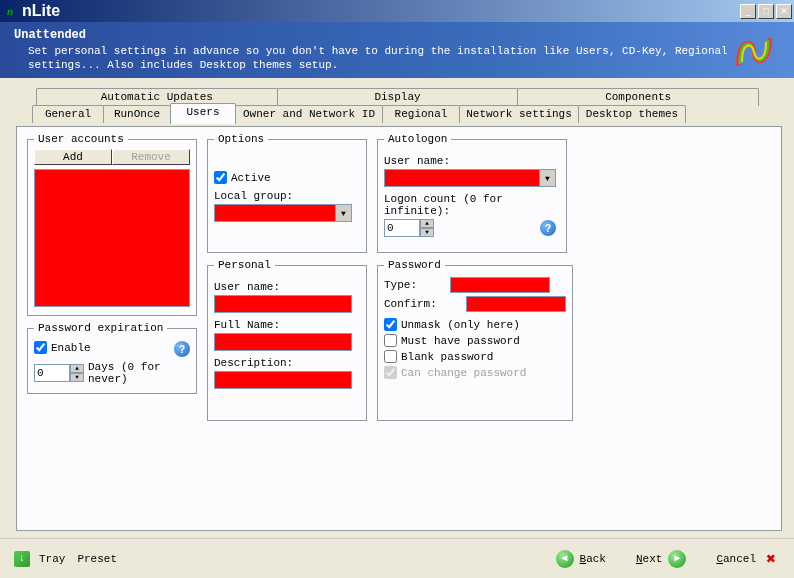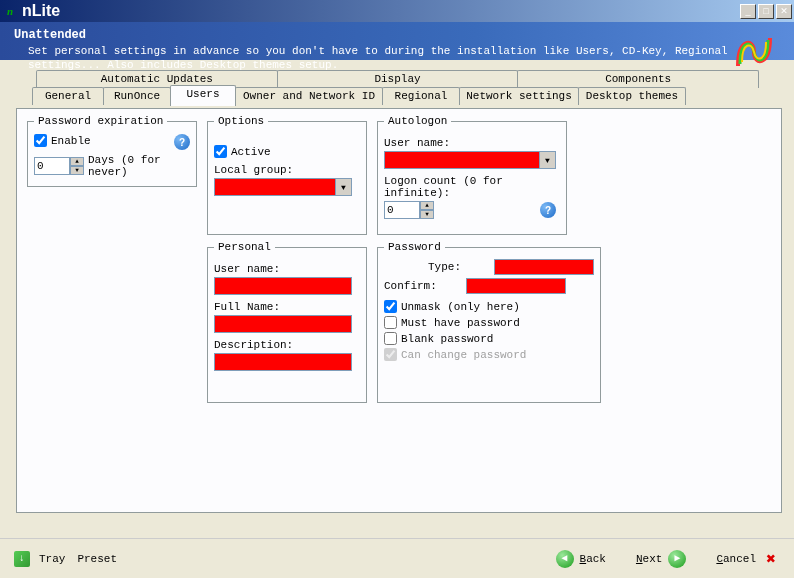--- a/index.html
+++ b/index.html
@@ -1,21 +1,21 @@
 <!DOCTYPE html>
 <html><head>
 <meta charset="utf-8">
 <style>
 * { box-sizing: border-box; margin: 0; padding: 0; }
 body { font-family: "MS Sans Serif", Tahoma, sans-serif; font-size: 11px; background: #ECE9D8; overflow: hidden; width: 794px; height: 578px; }
 .titlebar { height: 22px; background: linear-gradient(to right, #0A246A, #A6CAF0); display: flex; align-items: center; padding: 0 2px; color: #fff; }
 .titlebar .icon { width: 16px; height: 16px; margin-right: 4px; display: inline-flex; align-items: center; justify-content: center; font-style: italic; color: #0a0; font-weight: bold; font-family: serif; }
 .titlebar .title { flex: 1; font-weight: bold; font-size: 16px; }
 .winbtn { width: 16px; height: 15px; background: #D4D0C8; border: 1px solid #fff; border-right-color:#404040; border-bottom-color:#404040; margin-left: 2px; font-size: 9px; display: flex; align-items: center; justify-content: center; font-family: Arial; }
-.header { background: linear-gradient(to right, #2a4b9b 0%, #3a6bbb 60%, #5a8bdb 100%); color: #fff; padding: 6px 14px; height: 38px; position: relative; font-family: "Courier New", monospace; font-size: 11px; }
+.header { background: linear-gradient(to right, #2a4b9b 0%, #3a6bbb 60%, #5a8bdb 100%); color: #fff; padding: 6px 14px; height: 56px; position: relative; font-family: "Courier New", monospace; font-size: 11px; }
 .header .hname { font-weight: bold; font-size: 12px; }
 .header .desc { margin-left: 14px; margin-top: 2px; line-height: 1.3; }
 .header .logo { position: absolute; right: 18px; top: 6px; width: 44px; height: 44px; }
 .content { background: #ECE9D8; padding: 2px 2px 0 2px; }
 .tabstrip { position: relative; height: 38px; margin: 8px 10px 0 10px; }
 .tabrow { position: absolute; display: flex; }
 .tabrow.top { top: 0; left: 24px; right: 24px; }
 .tabrow.bottom { top: 17px; left: 20px; right: 4px; }
 .tab { border: 1px solid #919B9C; border-bottom: none; background: #ECE9D8; padding: 2px 0 2px 0; text-align: center; font-family: "Courier New", monospace; font-size: 11px; height: 18px; border-radius: 2px 2px 0 0; margin-right: -1px; flex: 1; cursor: default; }
 .tab.active { background: #fcfcfe; position: relative; z-index: 3; height: 21px; margin-top: -2px; }
@@ -88,20 +88,28 @@
       <div class="tab" style="flex:0 0 78px">Regional</div>
       <div class="tab" style="flex:0 0 120px">Network settings</div>
       <div class="tab" style="flex:0 0 108px">Desktop themes</div>
     </div>
   </div>
 
   <div class="panel">
     <div class="cols">
 
       <div class="col1">
+        <fieldset>
+          <legend>User accounts</legend>
+          <div style="display:flex; gap:0; margin-bottom:4px;">
+            <div class="btn" style="width:78px">Add</div>
+            <div class="btn disabled" style="width:78px">Remove</div>
+          </div>
+          <div class="redbox listbox"></div>
+        </fieldset>
 
         <fieldset>
           <legend>Password expiration</legend>
           <div style="display:flex; align-items:flex-end; justify-content:space-between;">
             <label class="chk">
               <input type="checkbox" checked="" style="">
               <span>Enable</span>
             </label>
             <span class="helpicon">?</span>
           </div>
@@ -114,21 +122,21 @@
                 </div>
             </div>
             <span>Days (0 for never)</span>
           </div>
         </fieldset>
       </div>
 
       <div class="col2">
         <fieldset style="height:120px;">
           <legend>Options</legend>
-          <label class="chk" style="margin-top:14px;">
+          <label class="chk" style="margin-top:22px;">
             <input type="checkbox" checked="" style="">
             <span>Active</span>
           </label>
           <span class="lbl">Local group:</span>
           <div class="combo">
             <div class="cval redbox"></div>
             <div class="cbtn">▼</div>
           </div>
         </fieldset>
 
@@ -159,21 +167,21 @@
                   <div>▲</div>
                   <div>▼</div>
                 </div>
             </div>
             <span class="helpicon">?</span>
           </div>
         </fieldset>
 
         <fieldset style="height:162px;">
           <legend>Password</legend>
-          <div style="display:flex; align-items:center; gap:6px; margin-top:2px;margin-left:44px;">
+          <div style="display:flex; align-items:center; gap:6px; margin-top:2px;">
             <span style="width:60px">Type:</span>
             <div class="txtinput redbox"></div>
           </div>
           <div style="display:flex; align-items:center; gap:22px; margin-top:3px;">
             <span style="width:60px">Confirm:</span>
             <div class="txtinput redbox"></div>
           </div>
           <label class="chk" style="margin-top:6px">
             <input type="checkbox" checked="" style="">
             <span>Unmask (only here)</span>

